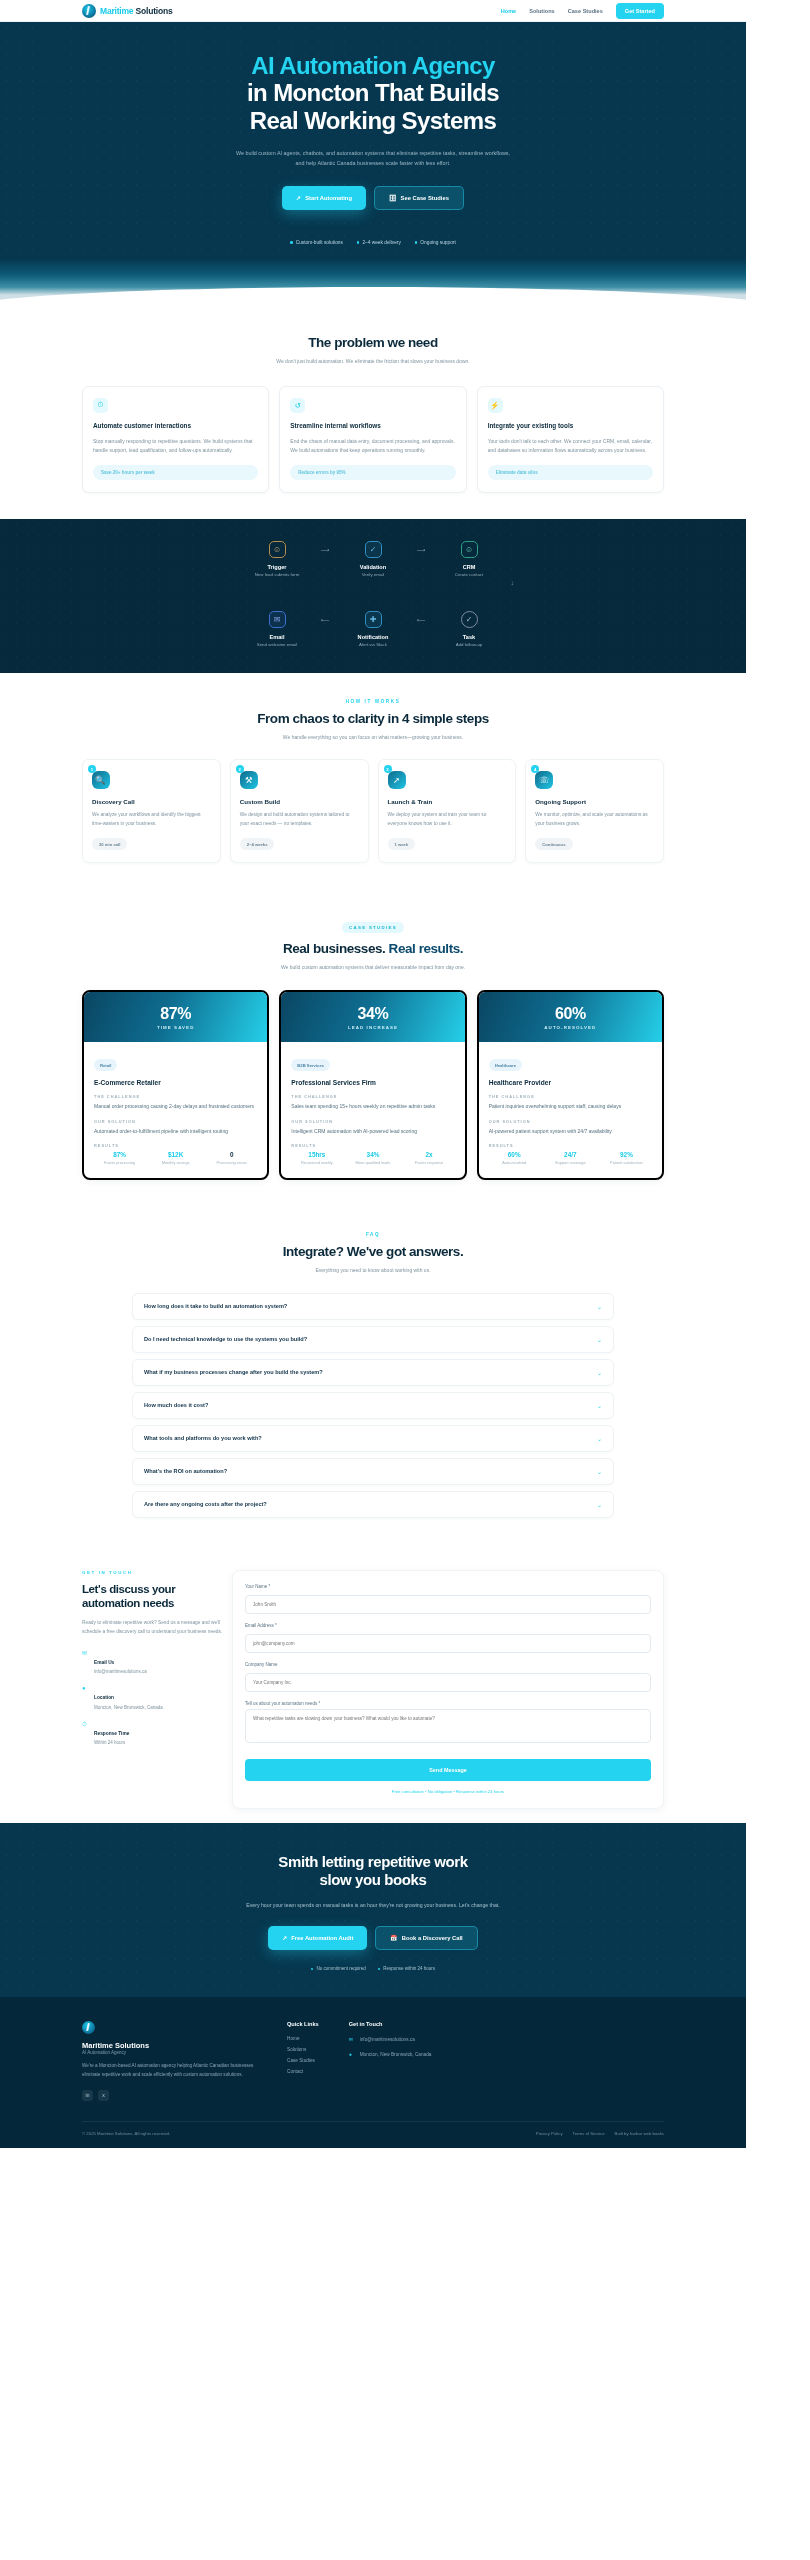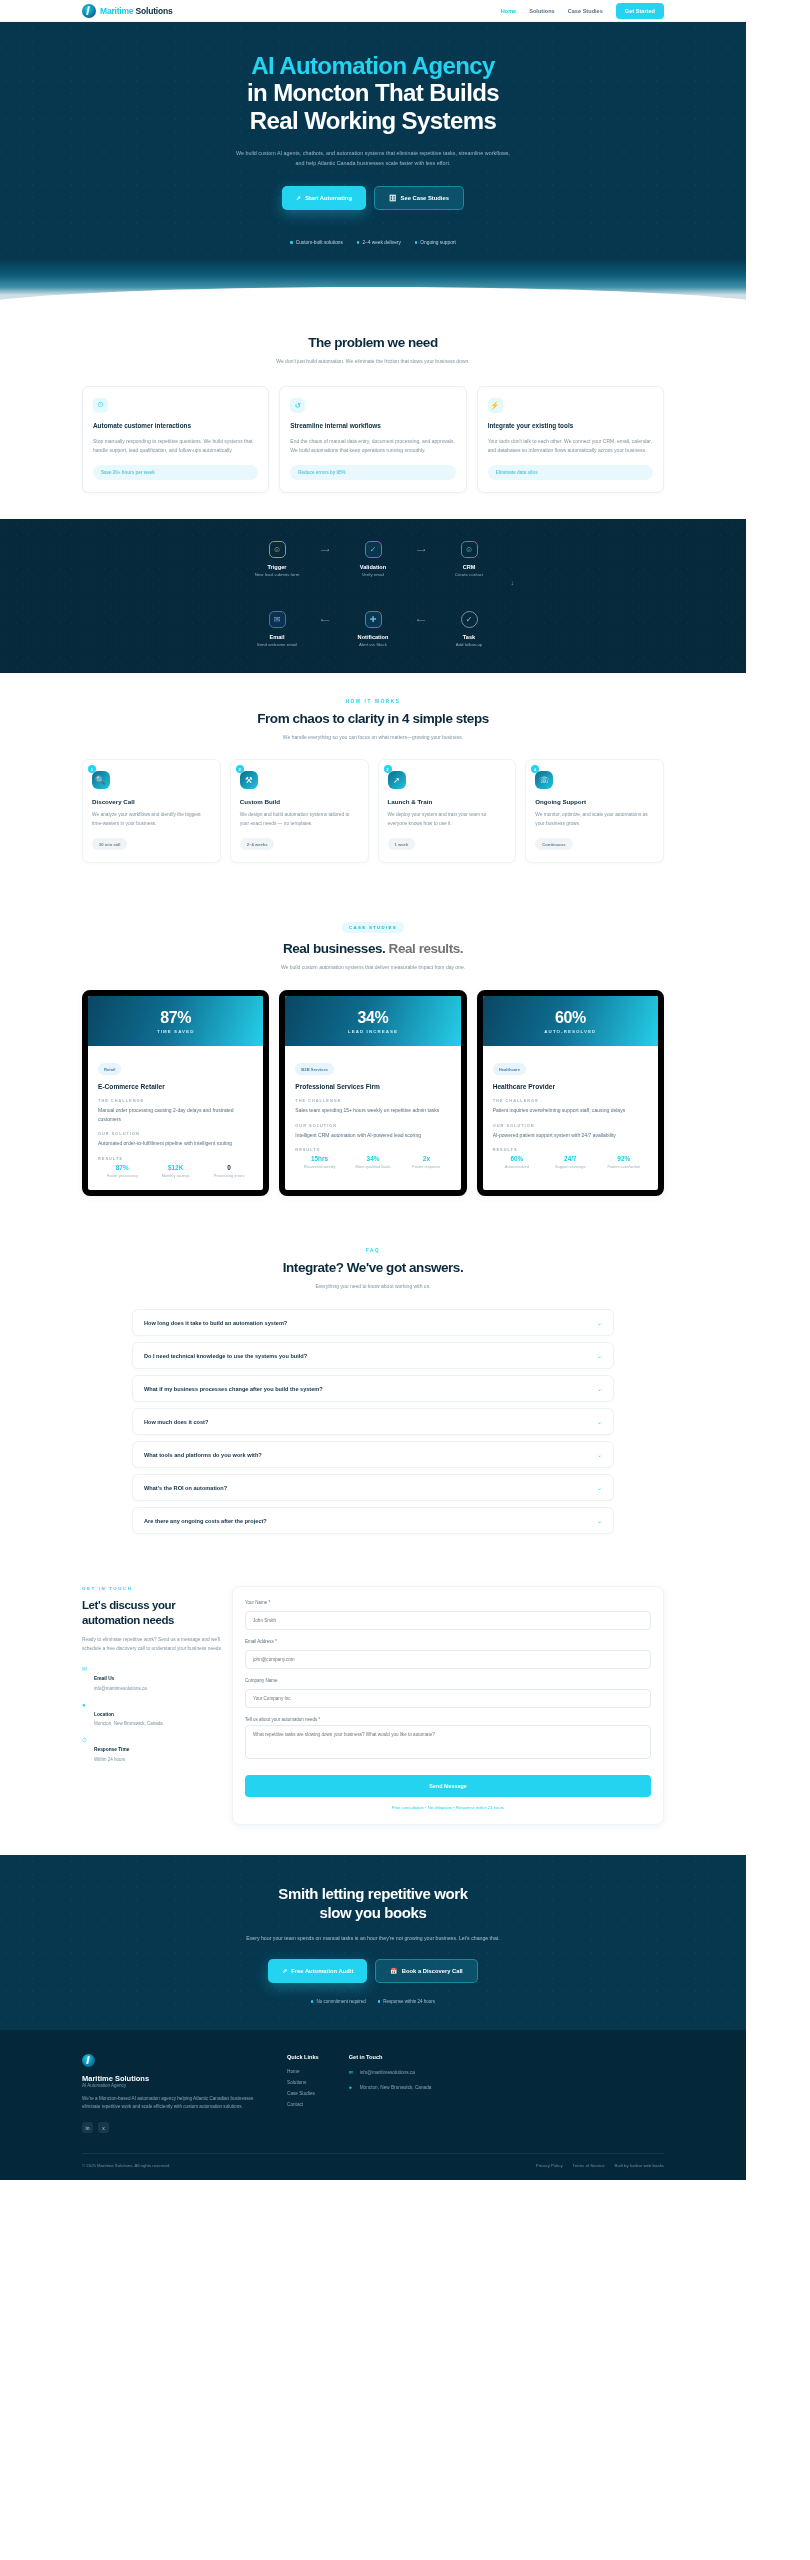--- a/index.html
+++ b/index.html
@@ -181,24 +181,24 @@
   }
   .step-card h3 { font-size: 6.2px; font-weight: 700; color: #0b2a3c; margin-bottom: 6px; }
   .step-card p { font-size: 4.8px; line-height: 1.75; color: #7e939f; }
   .step-pill {
     display: inline-block; margin-top: 10px; background: #f0f4f7; color: #6a8392;
     font-size: 4.2px; font-weight: 700; padding: 3.5px 7px; border-radius: 8px;
   }
 
   
   .cs-title { text-align:center; font-size: 13.5px; font-weight: 700; letter-spacing:-0.45px; color:#0b2a3c; }
-  .cs-title .hl { color: #737373; }
+  .cs-title .hl { color: #0c4a6e; }
   .cs-grid { display: flex; gap: 10px; margin-top: 18px; align-items: stretch; }
   .cs-card {
-    flex: 1; background: #ffffff; border: 6px solid #000000; border-radius: 8px; overflow: hidden;
+    flex: 1; background: #ffffff; border: 2px solid #000000; border-radius: 8px; overflow: hidden;
     box-shadow: 0 2px 7px rgba(12,49,72,.06);
   }
   .cs-head {
     background: linear-gradient(110deg,#0a4663 0%, #0e6d90 45%, #25cfe9 100%);
     padding: 13px 10px 12px; text-align: center;
   }
   .cs-metric { font-size: 16px; font-weight: 700; color: #ffffff; letter-spacing: -0.4px; }
   .cs-metric-label { font-size: 4.4px; letter-spacing: 1.1px; color: #cdeef7; font-weight: 700; margin-top: 2px; }
   .cs-body { padding: 11px 10px 12px; }
   .cs-tag {
@@ -217,21 +217,21 @@
   .faq-list { margin-top: 18px; display: flex; flex-direction: column; gap: 6px; }
   .faq-item {
     border: 1px solid #edf2f5; border-radius: 6px; background: #ffffff;
     padding: 9px 11px; display: flex; align-items: center; justify-content: space-between;
     box-shadow: 0 1px 2px rgba(12,49,72,.03);
   }
   .faq-q { font-size: 5.6px; font-weight: 700; color: #11334a; }
   .faq-ch { color: #24d3ef; font-size: 6px; }
 
   
-  .contact { display: flex; padding: 26px 82px 30px; align-items: flex-start; }
+  .contact { display: flex; padding: 26px 82px 14px; align-items: flex-start; }
   .contact-left { width: 150px; }
   .contact-eyebrow { font-size: 4.4px; letter-spacing: 1.6px; font-weight: 800; color: #24d3ef; margin-bottom: 7px; }
   .contact-left h2 { font-size: 11.5px; font-weight: 700; line-height: 1.25; letter-spacing: -0.4px; color: #0b2a3c; }
   .contact-left p.intro { font-size: 4.8px; line-height: 1.8; color: #7e939f; margin-top: 9px; }
   .cinfo { margin-top: 13px; display: flex; flex-direction: column; gap: 9px; }
   .cinfo-row { display: flex; gap: 5px; align-items: flex-start; }
   .cinfo-ic { color: #24d3ef; font-size: 6px; line-height: 1.2; width: 7px; flex: none; }
   .cinfo-t { font-size: 4.8px; font-weight: 700; color: #0b2a3c; }
   .cinfo-d { font-size: 4.5px; color: #7e939f; line-height: 1.55; margin-top: 1.5px; }
   .form-card {

